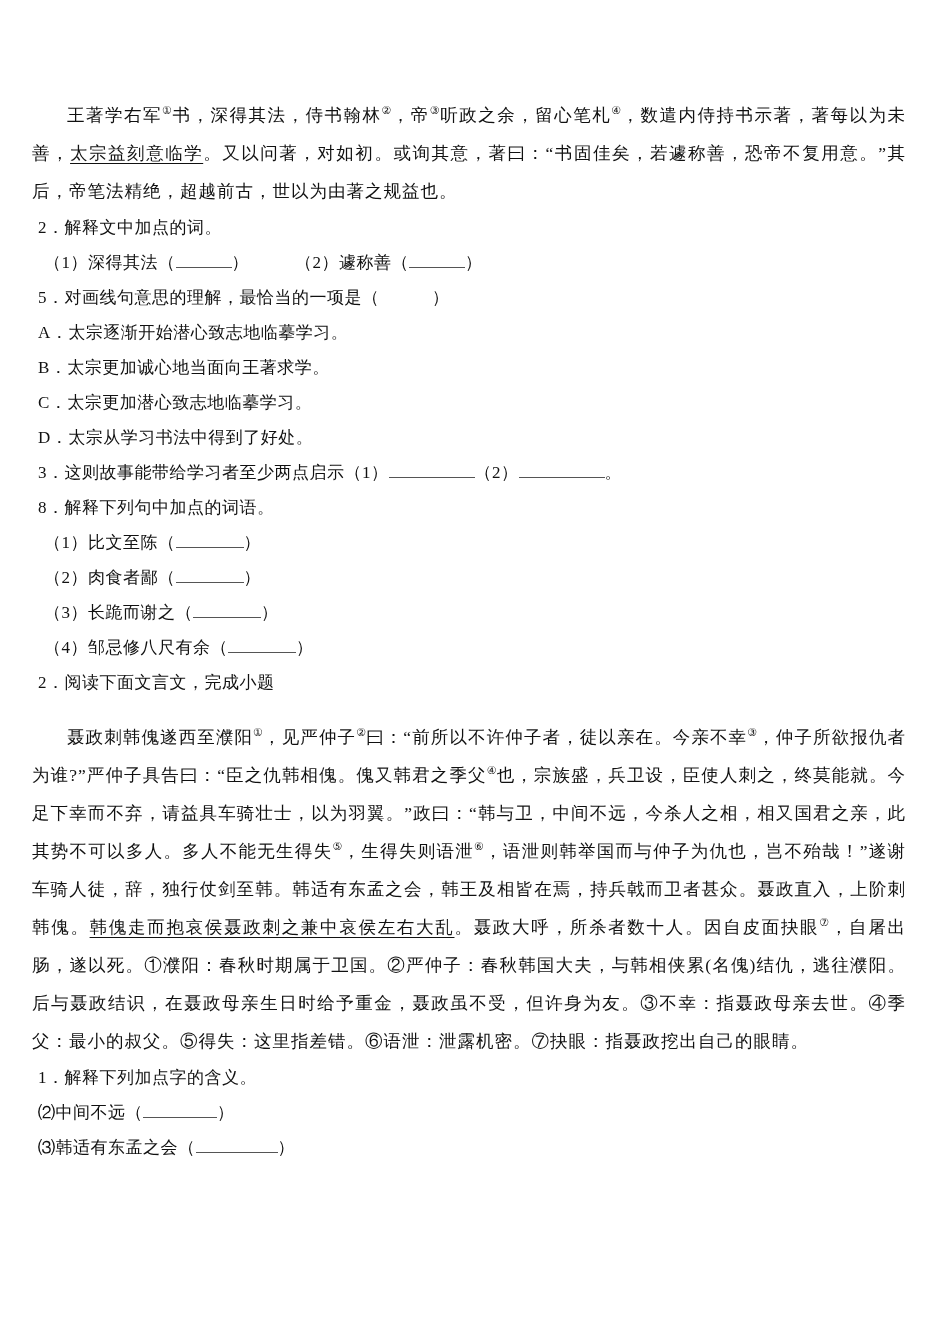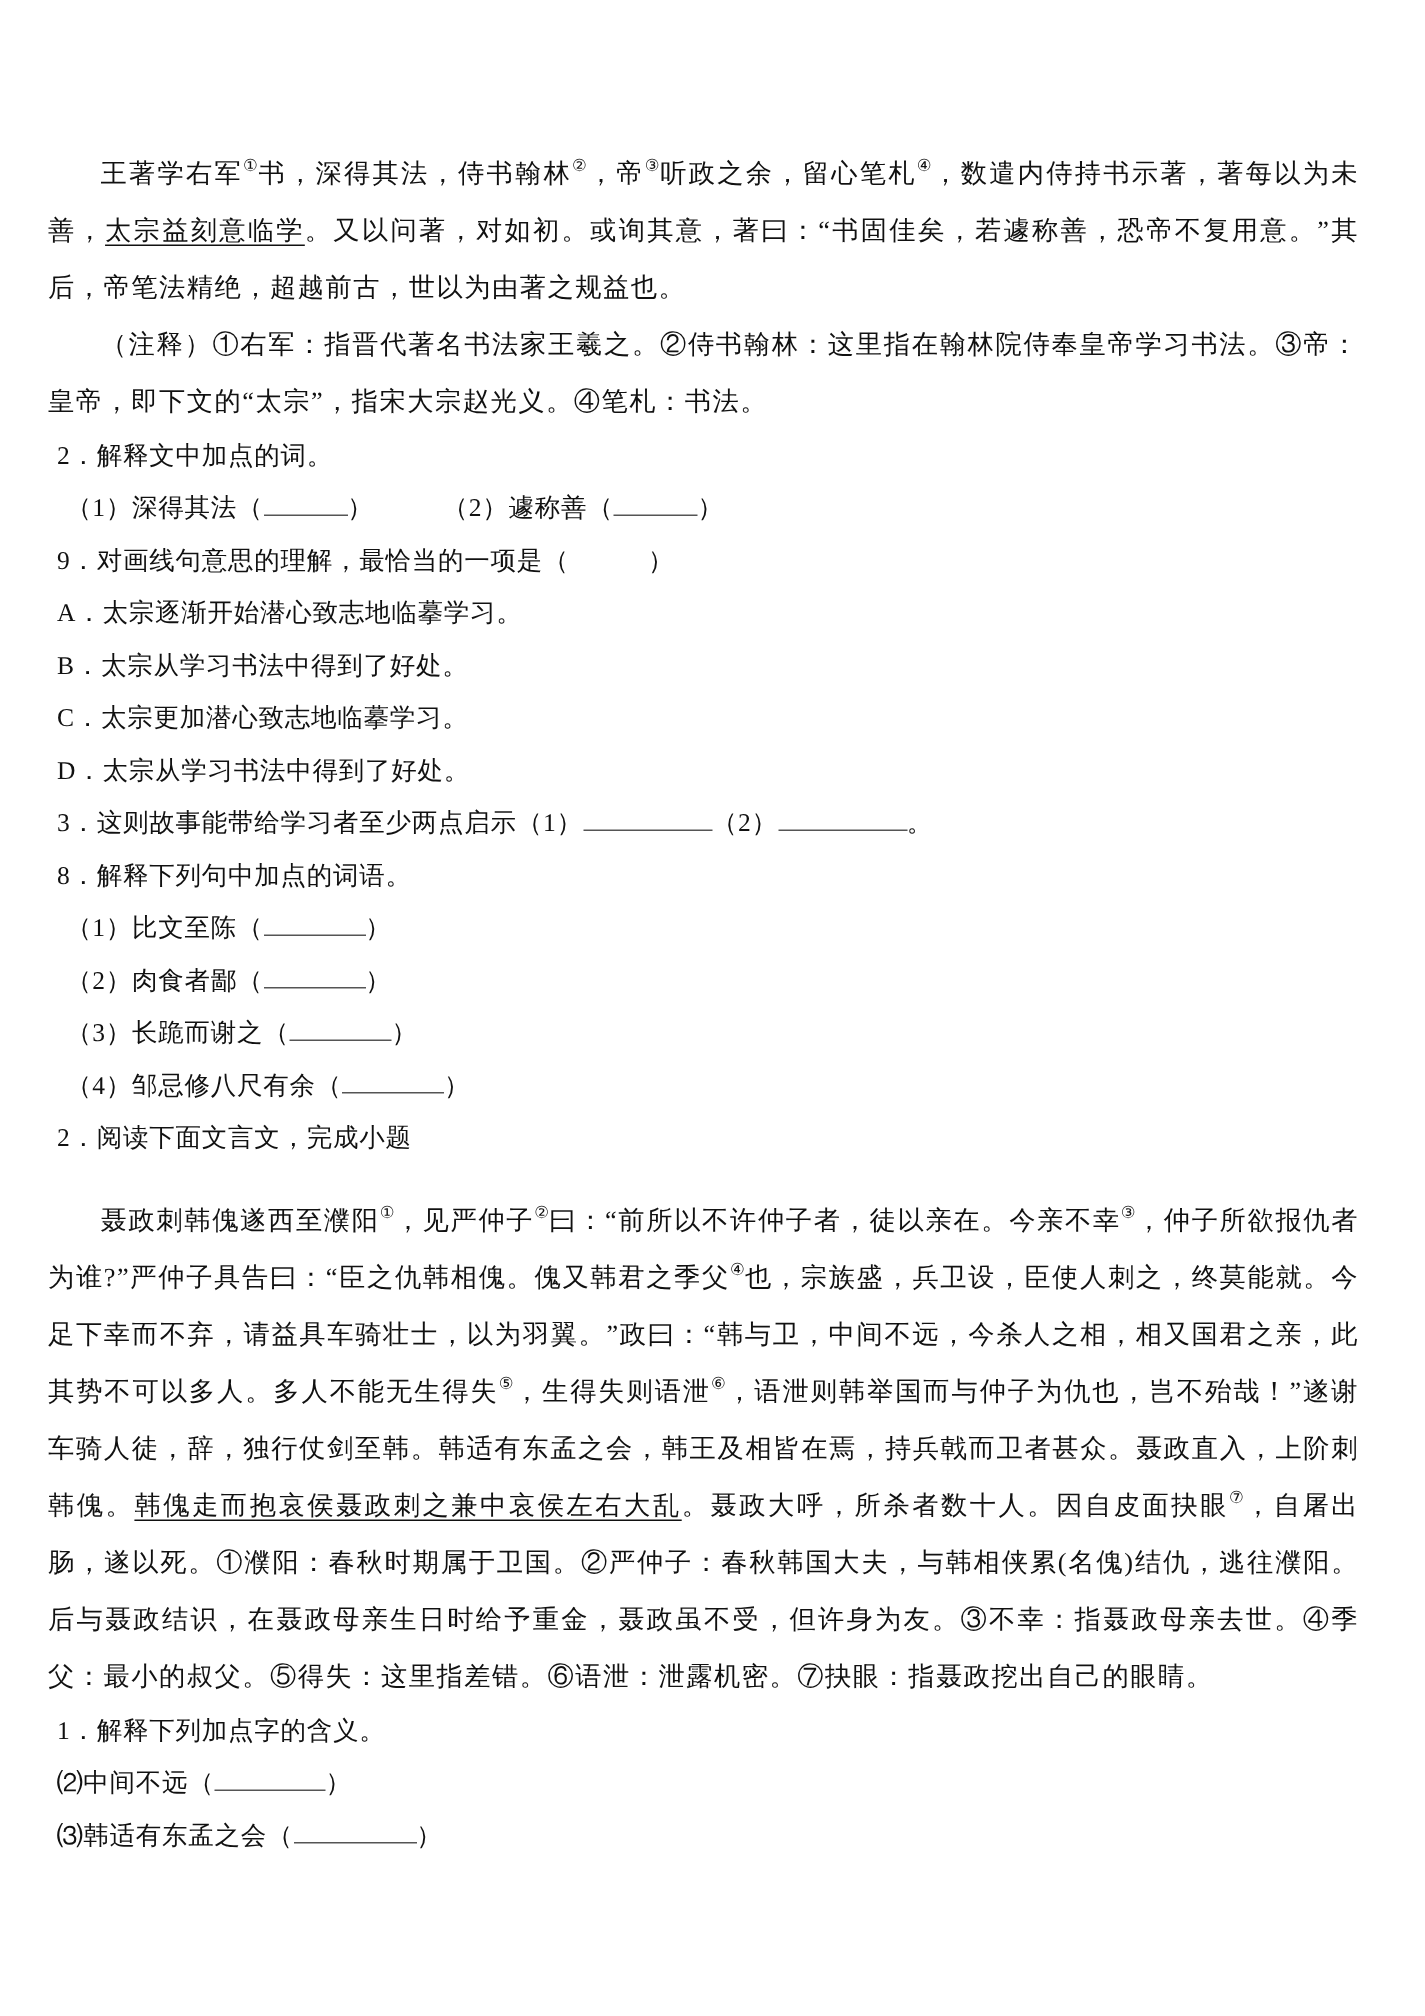--- a/index.html
+++ b/index.html
@@ -42,30 +42,29 @@
   }
   .sp { display:inline-block; }
 </style>
 </head>
 <body>
 
 <div class="page">
 
   <p class="passage indent">王著学右军<sup>①</sup>书，深得其法，侍书翰林<sup>②</sup>，帝<sup>③</sup>听政之余，留心笔札<sup>④</sup>，数遣内侍持书示著，著每以为未善，<span class="ul">太宗益刻意临学</span>。又以问著，对如初。或询其意，著曰：“书固佳矣，若遽称善，恐帝不复用意。”其后，帝笔法精绝，超越前古，世以为由著之规益也。</p>
 
-  <p class="passage indent">（注释）①右军：指晋代著名书法家王羲之。②侍书翰林：这里指在翰林院侍奉皇帝学习书法。③帝：皇帝，即下文的“太宗”，指宋大宗赵光义。④笔札：书法。</p>
 
   <p class="qline">2．解释文中加点的词。</p>
 
   <p class="qline item">（1）深得其法（<span class="blank" style="width: 56px;"></span>）<span class="sp" style="width: 46px;"></span>（2）遽称善（<span class="blank" style="width: 56px;"></span>）</p>
 
-  <p class="qline">9．对画线句意思的理解，最恰当的一项是（　　　）</p>
+  <p class="qline">5．对画线句意思的理解，最恰当的一项是（　　　）</p>
 
   <p class="qline">A．太宗逐渐开始潜心致志地临摹学习。</p>
-  <p class="qline">B．太宗从学习书法中得到了好处。</p>
+  <p class="qline">B．太宗更加诚心地当面向王著求学。</p>
   <p class="qline">C．太宗更加潜心致志地临摹学习。</p>
   <p class="qline">D．太宗从学习书法中得到了好处。</p>
 
   <p class="qline">3．这则故事能带给学习者至少两点启示（1）<span class="blank" style="width: 86px;"></span>（2）<span class="blank" style="width: 86px;"></span>。</p>
 
   <p class="qline bold">8．解释下列句中加点的词语。</p>
 
   <p class="qline item bold">（1）比文至陈（<span class="blank" style="width: 68px;"></span>）</p>
   <p class="qline item bold">（2）肉食者鄙（<span class="blank" style="width: 68px;"></span>）</p>
   <p class="qline item bold">（3）长跪而谢之（<span class="blank" style="width: 68px;"></span>）</p>

